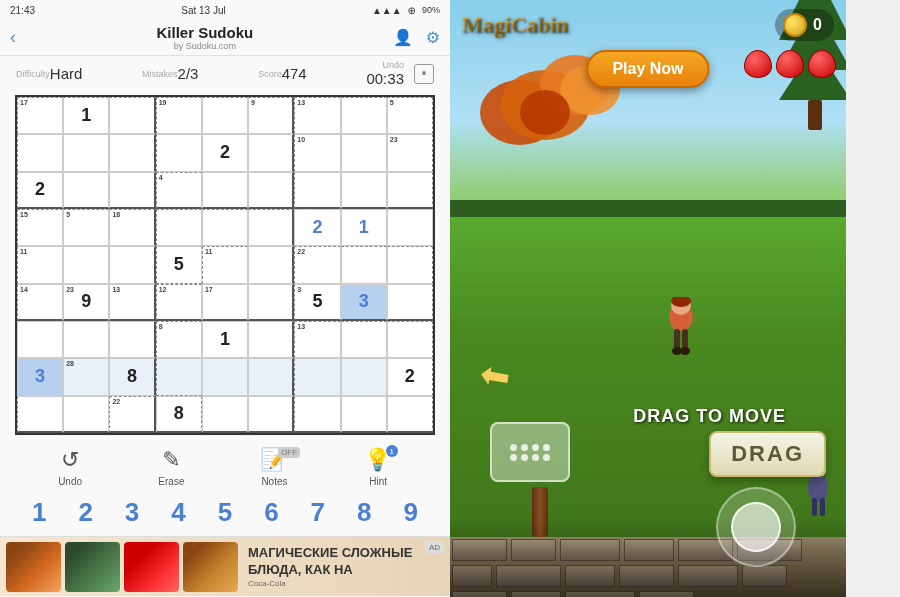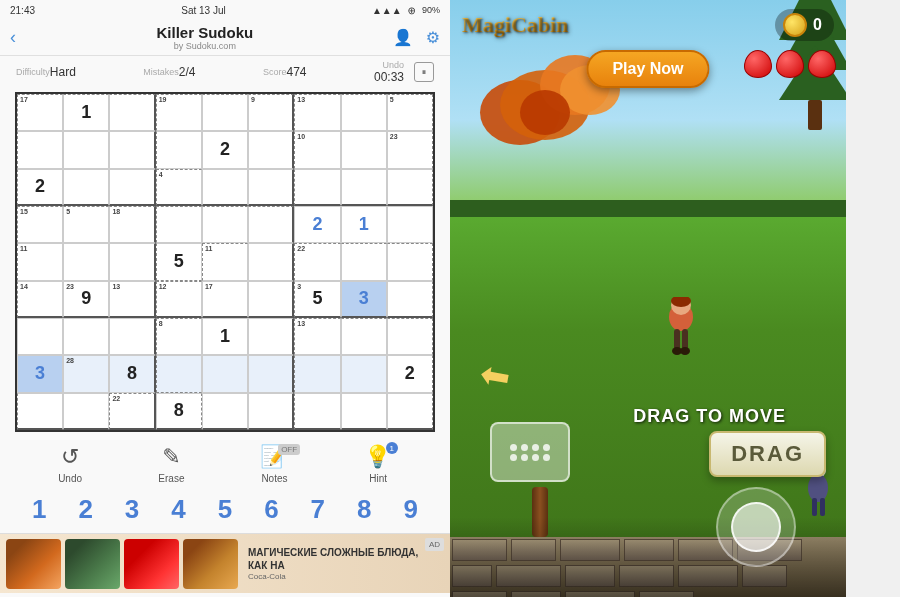--- a/index.html
+++ b/index.html
@@ -81,21 +81,21 @@
 
     #stats-bar {
       display: flex;
       padding: 4px 16px;
       justify-content: space-between;
       background: #f9f9f9;
     }
 
     .stat-item { display: flex; flex-direction: row; align-items: center; }
     .stat-label { font-size: 9px; color: #aaa; }
-    .stat-value { font-size: 12px; color: #333; font-weight: 500; }
+    .stat-value { font-size: 15px; color: #333; font-weight: 500; }
 
     #pause-btn {
       display: flex;
       align-items: center;
       justify-content: center;
       width: 20px;
       height: 20px;
       border: 1.5px solid #999;
       border-radius: 3px;
       font-size: 9px;
@@ -266,21 +266,21 @@
 
     .ad-text-block {
       display: flex;
       flex-direction: column;
       justify-content: center;
       flex: 1;
       padding: 4px;
     }
 
     .ad-text-block .ad-headline {
-      font-size: 10px;
+      font-size: 13px;
       font-weight: 600;
       color: #333;
       line-height: 1.3;
     }
 
     .ad-text-block .ad-sub {
       font-size: 8px;
       color: #666;
     }
 
@@ -621,21 +621,21 @@
     </div>
   </div>
 
   <div id="stats-bar">
     <div class="stat-item">
       <span class="stat-label">Difficulty</span>
       <span class="stat-value">Hard</span>
     </div>
     <div class="stat-item">
       <span class="stat-label">Mistakes</span>
-      <span class="stat-value">2/4</span>
+      <span class="stat-value">2/3</span>
     </div>
     <div class="stat-item">
       <span class="stat-label">Score</span>
       <span class="stat-value">474</span>
     </div>
     <div class="stat-item stats-row">
       <div style="display:flex;flex-direction:column;align-items:flex-end;">
         <span class="stat-label">Undo</span>
         <span class="stat-value">00:33</span>
       </div>

